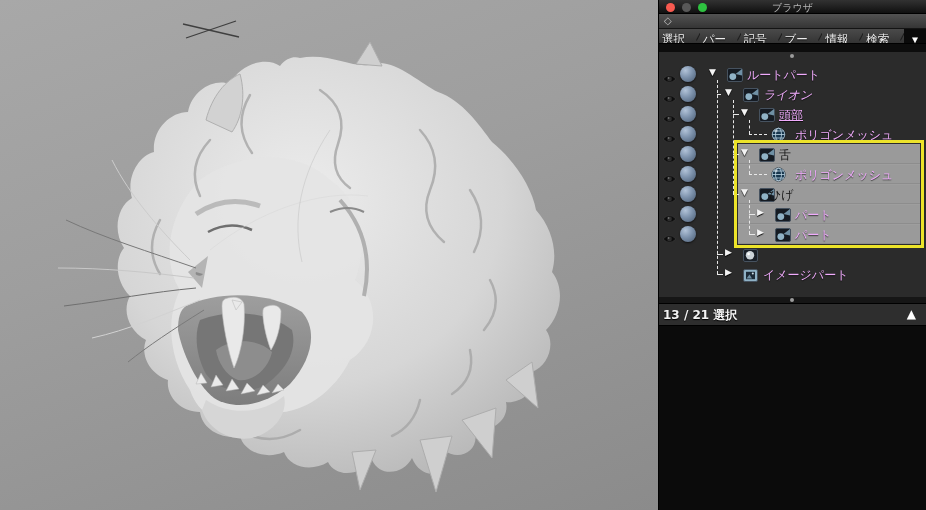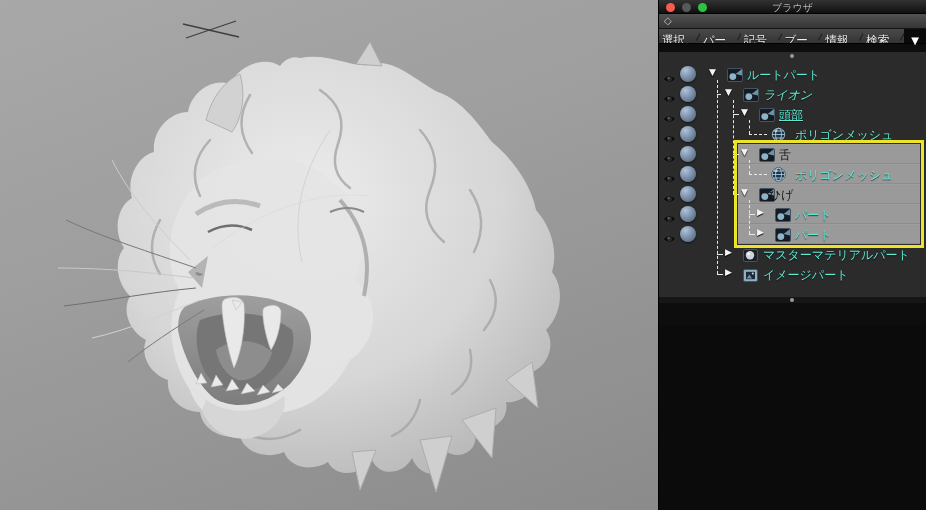--- a/index.html
+++ b/index.html
@@ -13,37 +13,37 @@
   
   #panel{position:absolute;left:658px;top:0;width:268px;height:510px;background:#0d0d0d;border-left:1px solid #000;box-sizing:border-box;}
   #titlebar{position:absolute;left:0;top:0;width:100%;height:14px;
             background:linear-gradient(#323232,#101010);border-bottom:1px solid #000;box-sizing:border-box;}
   #titlebar .title{position:absolute;left:0;right:0;top:1px;text-align:center;font-size:10px;color:#b4b4b4;}
   .light{position:absolute;top:3px;width:9px;height:9px;border-radius:50%;}
   #filterbar{position:absolute;left:0;top:14px;width:100%;height:15px;
              background:linear-gradient(#525252,#353535);border-bottom:1px solid #141414;box-sizing:border-box;}
   #filterbar .diamond{position:absolute;left:5px;top:1px;font-size:10px;color:#c0c0c0;}
   #tabbar{position:absolute;left:0;top:29px;width:100%;height:15px;display:flex;
-          background:linear-gradient(#4a4a4a,#343434);border-bottom:1px solid #000;box-sizing:border-box;}
+          background:linear-gradient(#4a4a4a,#343434);border-bottom:1px solid #000;box-sizing:border-box;font-family:Liberation Mono, monospace;}
   .tab{position:relative;width:41px;height:100%;color:#f2f2f2;font-size:11.5px;line-height:22px;
        padding-left:3px;box-sizing:border-box;cursor:default;text-shadow:0 1px 1px rgba(0,0,0,.7);overflow:hidden;white-space:nowrap;}
   .tab::after{content:"";position:absolute;right:1px;bottom:2px;width:1px;height:9px;background:#1d1d1d;transform:rotate(28deg);}
   #tab-overflow{margin-left:auto;width:22px;height:100%;background:#0a0a0a;color:#fff;
                 font-size:10px;text-align:center;line-height:23px;}
   
   #tree{position:absolute;left:0;top:52px;width:100%;height:245px;background:#2b2b2b;overflow:hidden;}
   #rows{position:absolute;left:0;top:12px;width:100%;}
   .row{position:relative;height:20px;width:100%;}
   .eye{position:absolute;left:3px;top:5px;width:15px;height:10px;}
   .sphere{position:absolute;left:21px;top:2px;width:16px;height:16px;border-radius:50%;
           background:radial-gradient(circle at 34% 28%,#b2c3d8 0%,#7d92ac 45%,#4a5c73 100%);
           box-shadow:0 1px 2px rgba(0,0,0,.6);}
   .exp{position:absolute;top:3px;width:12px;font-size:9px;color:#f4f4f4;text-shadow:0 1px 1px #000;}
   .ticon{position:absolute;top:3px;width:16px;height:14px;}
-  .lab{position:absolute;top:3px;font-size:12px;color:#5eead4;white-space:nowrap;text-shadow:0 1px 1px rgba(0,0,0,.65);}
+  .lab{position:absolute;top:3px;font-size:12px;color:#f0abfc;white-space:nowrap;text-shadow:0 1px 1px rgba(0,0,0,.65);}
   .row.dark .lab{color:#141414;text-shadow:none;}
   .g{position:absolute;z-index:2;}
   .gv{border-left:1px dashed #e8e8e8;width:0;}
   .gh{border-top:1px dashed #e8e8e8;height:0;}
   #selbg{position:absolute;left:79px;top:92px;width:182px;height:100px;background:#9a9a9a;
          background-image:repeating-linear-gradient(#9e9e9e 0 1px,#9a9a9a 1px 19px,#8d8d8d 19px 20px);}
   #hibox{position:absolute;left:75px;top:88px;width:190px;height:108px;box-sizing:border-box;
          border:3px solid #ece32a;z-index:5;pointer-events:none;}
   .dot{position:absolute;width:4px;height:4px;border-radius:50%;background:#9c9c9c;left:131px;z-index:6;}
   
@@ -305,21 +305,20 @@
               </svg></span>
             <span class="lab" style="left: 136px;">パート</span>
           </div>
           <div class="row">
             <span class="exp" style="left: 66px;">▶</span>
             <span class="ticon" style="left: 84px;"><svg width="15" height="13" viewBox="0 0 15 13">
                 <rect x="0.5" y="0.5" width="14" height="12" rx="1.5" fill="#1a2028" stroke="#46525f"></rect>
                 <circle cx="7" cy="6.3" r="4.2" fill="#ccd4d9"></circle>
                 <circle cx="5.6" cy="4.9" r="1.3" fill="#ffffff"></circle>
               </svg></span>
-            <span class="lab" style="left: 104px;">マスターマテリアルパート</span>
           </div>
           <div class="row">
             <span class="exp" style="left: 66px;">▶</span>
             <span class="ticon" style="left: 84px;"><svg width="15" height="13" viewBox="0 0 15 13">
                 <rect x="0.5" y="0.5" width="14" height="12" rx="1.5" fill="#8fb2c6" stroke="#46525f"></rect>
                 <rect x="3" y="2.8" width="9" height="7.4" fill="#1d2b38"></rect>
                 <path d="M3.5 9.5 L6.5 5.5 L9 9.5 Z" fill="#6f90a5"></path>
                 <circle cx="9.8" cy="4.6" r="1" fill="#cfe0ea"></circle>
               </svg></span>
             <span class="lab" style="left: 104px; text-align: right;">イメージパート</span>
@@ -341,16 +340,20 @@
         <div class="g gh" style="top: 162px; left: 90px; width: 6px;"></div>
         <div class="g gh" style="top: 182px; left: 90px; width: 6px;"></div>
         <div class="g gh" style="top: 202px; left: 58px; width: 6px;"></div>
         <div class="g gh" style="top: 222px; left: 58px; width: 6px;"></div>
       </div>
 
     <div id="gapstrip">
       <div class="dot" style="top:1px"></div>
     </div>
 
+    <div id="statusbar">
+      <span class="stext">13 / 21 選択</span>
+      <span class="sarrow">▲</span>
+    </div>
 
     <div id="panelrest"></div>
   </div>
 </div>
 
 </body></html>

